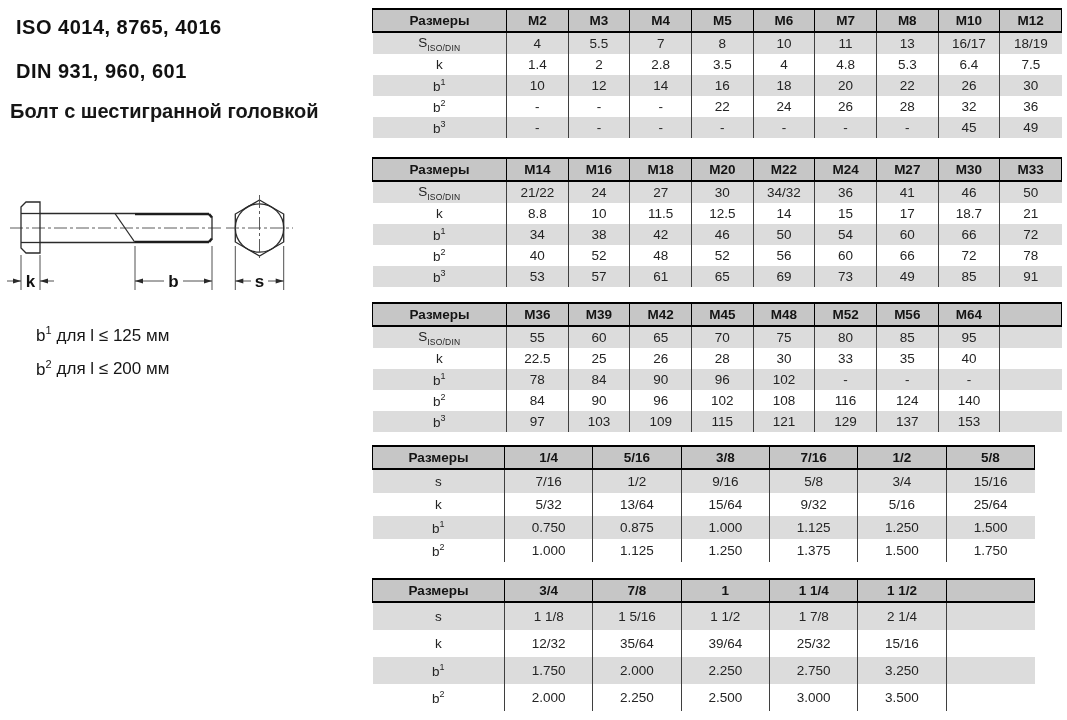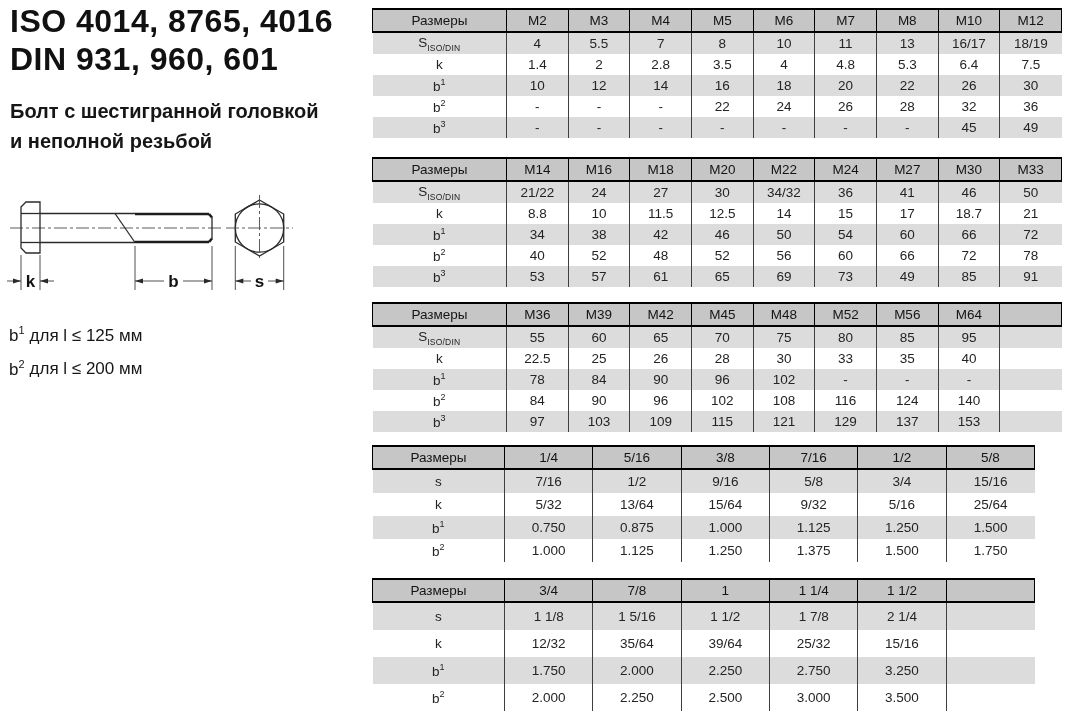--- a/index.html
+++ b/index.html
@@ -1,36 +1,36 @@
 <!DOCTYPE html>
 <html style="--header-bg: #c6c6c6; --stripe-bg: #dcdcdc;"><head>
 <meta charset="utf-8">
 <style>
   html,body{margin:0;padding:0;background:#fff;}
   .page{position:relative;width:1067px;height:720px;background:#fff;overflow:hidden;
         font-family:"Liberation Sans",sans-serif;color:#1c1c1c;}
 
   
   .titleblock{position:absolute;left:10px;top:2px;}
-  .titleblock h1{margin:0;font-size:32px;line-height:38px;font-weight:bold;letter-spacing:0.5px;color:#111;}
+  .titleblock h1{margin:6px;font-size:20px;line-height:38px;font-weight:bold;letter-spacing:0.5px;color:#111;}
   .subtitle{position:absolute;left:10px;top:96px;margin:0;font-size:20px;line-height:30px;color:#161616;font-weight:bold;}
   .drawing{position:absolute;left:2px;top:190px;}
-  .footnotes{position:absolute;left:9px;top:316px;font-size:17px;line-height:28px;color:#161616;}
+  .footnotes{position:absolute;left:36px;top:316px;font-size:17px;line-height:28px;color:#161616;}
   .footnotes sup{font-size:11px;}
   .footnotes .ft{margin-left:5px;}
 
   
   .tblwrap{position:absolute;}
   .t0{left:372px;top:8px;width:690px;}
   .t1{left:372px;top:157px;width:690px;}
   .t2{left:372px;top:302px;width:690px;}
   .t3{left:372px;top:445px;width:663px;}
   .t4{left:372px;top:578px;width:663px;}
   table{border-collapse:collapse;table-layout:fixed;width:100%;}
-  th{background:var(--header-bg,#c6c6c6);font-weight:normal;font-size:13.5px;color:#141414;
+  th{background:var(--header-bg,#c6c6c6);font-weight:bold;font-size:13.5px;color:#141414;
      border-left:1px solid #000;border-right:1px solid #000;
      border-top:2px solid #000;border-bottom:2px solid #000;
      height:21px;text-align:center;padding:0;}
   td{font-size:13.5px;color:#242424;text-align:center;vertical-align:middle;padding:0;
      border-left:1px solid #3f3f3f;border-right:1px solid #3f3f3f;background:#fff;}
   td:first-child{border-left:none;margin-top:6px;}
   td:last-child{border-right:none;}
   tr.stripe td{background:var(--stripe-bg,#dcdcdc);}
   .metric td{height:21px;}
   .imp1 td{height:23px;}
@@ -51,21 +51,20 @@
 
 <div class="page">
 
   <div class="titleblock">
     <h1>ISO 4014, 8765, 4016</h1>
     <h1>DIN 931, 960, 601</h1>
   </div>
 
   <p class="subtitle">
     <span>Болт с шестигранной головкой</span><br>
-    <span>и неполной резьбой</span>
   </p>
 
   <svg class="drawing" width="310" height="120" viewBox="0 190 310 120" xmlns="http://www.w3.org/2000/svg">
 
     <line class="cline" x1="8" y1="228" x2="222" y2="228"></line>
 
     <g>
       <path class="oline" d="M19,207 L24,202 L38,202 L38,253 L24,253 L19,248 Z"></path>
       <line class="oline" x1="19" y1="213.5" x2="38" y2="213.5"></line>
       <line class="oline" x1="19" y1="242.5" x2="38" y2="242.5"></line>

